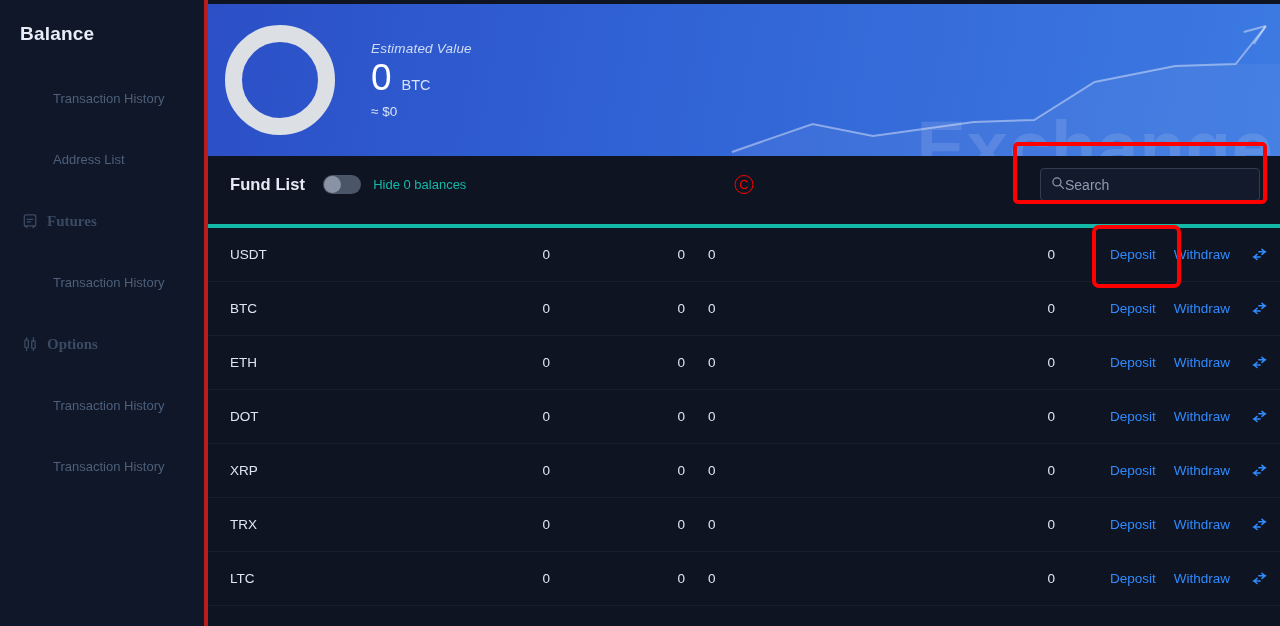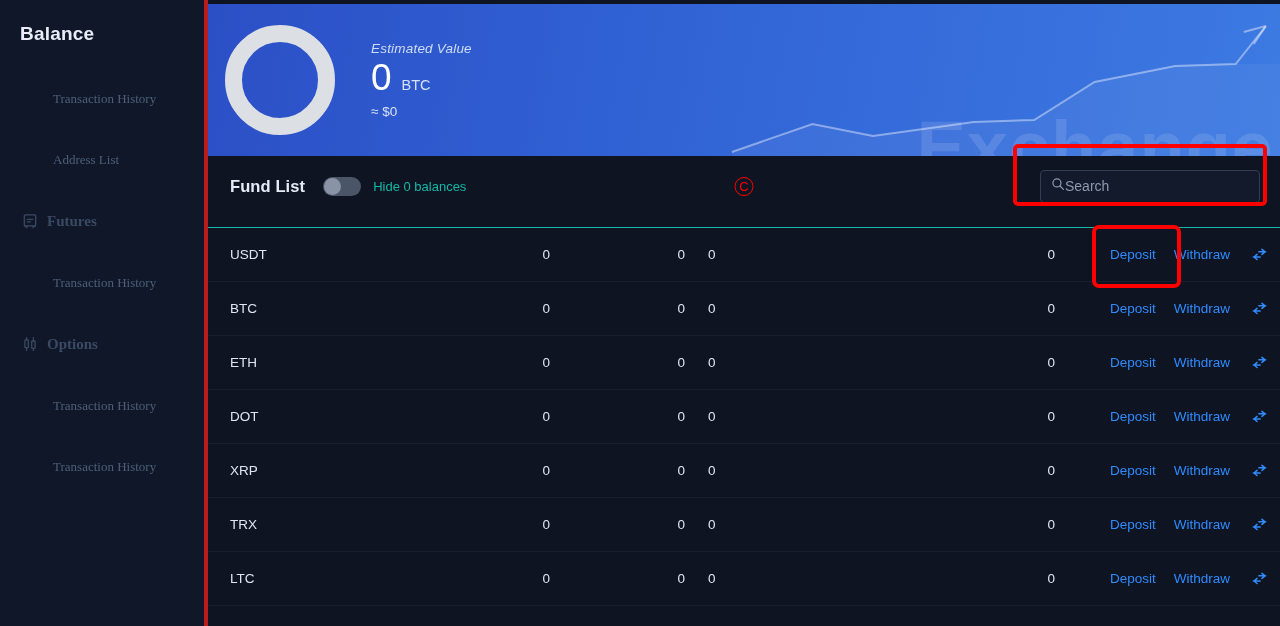--- a/index.html
+++ b/index.html
@@ -39,21 +39,21 @@
   .nav-main.active { background: #1b2435; color: #1f6fff; }
   .nav-main.active .nav-ico svg { stroke: #1f6fff; fill: #1f6fff; }
   .nav-ico { width: 16px; height: 16px; display:inline-flex; align-items:center; justify-content:center; }
   .nav-ico svg { width: 16px; height: 16px; }
   .nav-sub {
     height: 61px;
     display: flex; align-items: center;
     padding-left: 53px;
     font-size: 13px;
     color: #4d5f7a;
-    font-family: Liberation Serif, serif;
+    font-family: Liberation Sans, sans-serif;
     cursor: pointer;
   }
 
   
   .main { flex: 1 1 auto; height: 626px; position: relative; background:#0e1422; overflow:hidden; }
 
   
   .banner {
     position: relative;
     height: 152px;
@@ -83,21 +83,21 @@
   .bal-amount { font-size: 37px; color: #ffffff; line-height: 1.05; font-weight: 400; }
   .bal-unit { font-size: 14.5px; color: #d7e2f7; }
   .bal-usd { font-size: 13.5px; color: #d7e2f7; margin-top: 7px; }
 
   
   .toolbar {
     position: relative;
     height: 72px;
     display: flex; align-items: center;
     padding: 0 20px 11px 22px;
-    border-bottom: 1px solid #14b8a6;
+    border-bottom: 4px solid #14b8a6;
   }
   .fund-title { font-size: 16.5px; font-weight: 700; color: #e6ebf5; letter-spacing:.1px; }
   .toggle {
     width: 38px; height: 19px; border-radius: 10px;
     background: #4a5568;
     margin-left: 18px;
     position: relative; cursor: pointer; flex:0 0 38px;
   }
   .toggle .knob {
     position: absolute; left: 1px; top: 1px;

